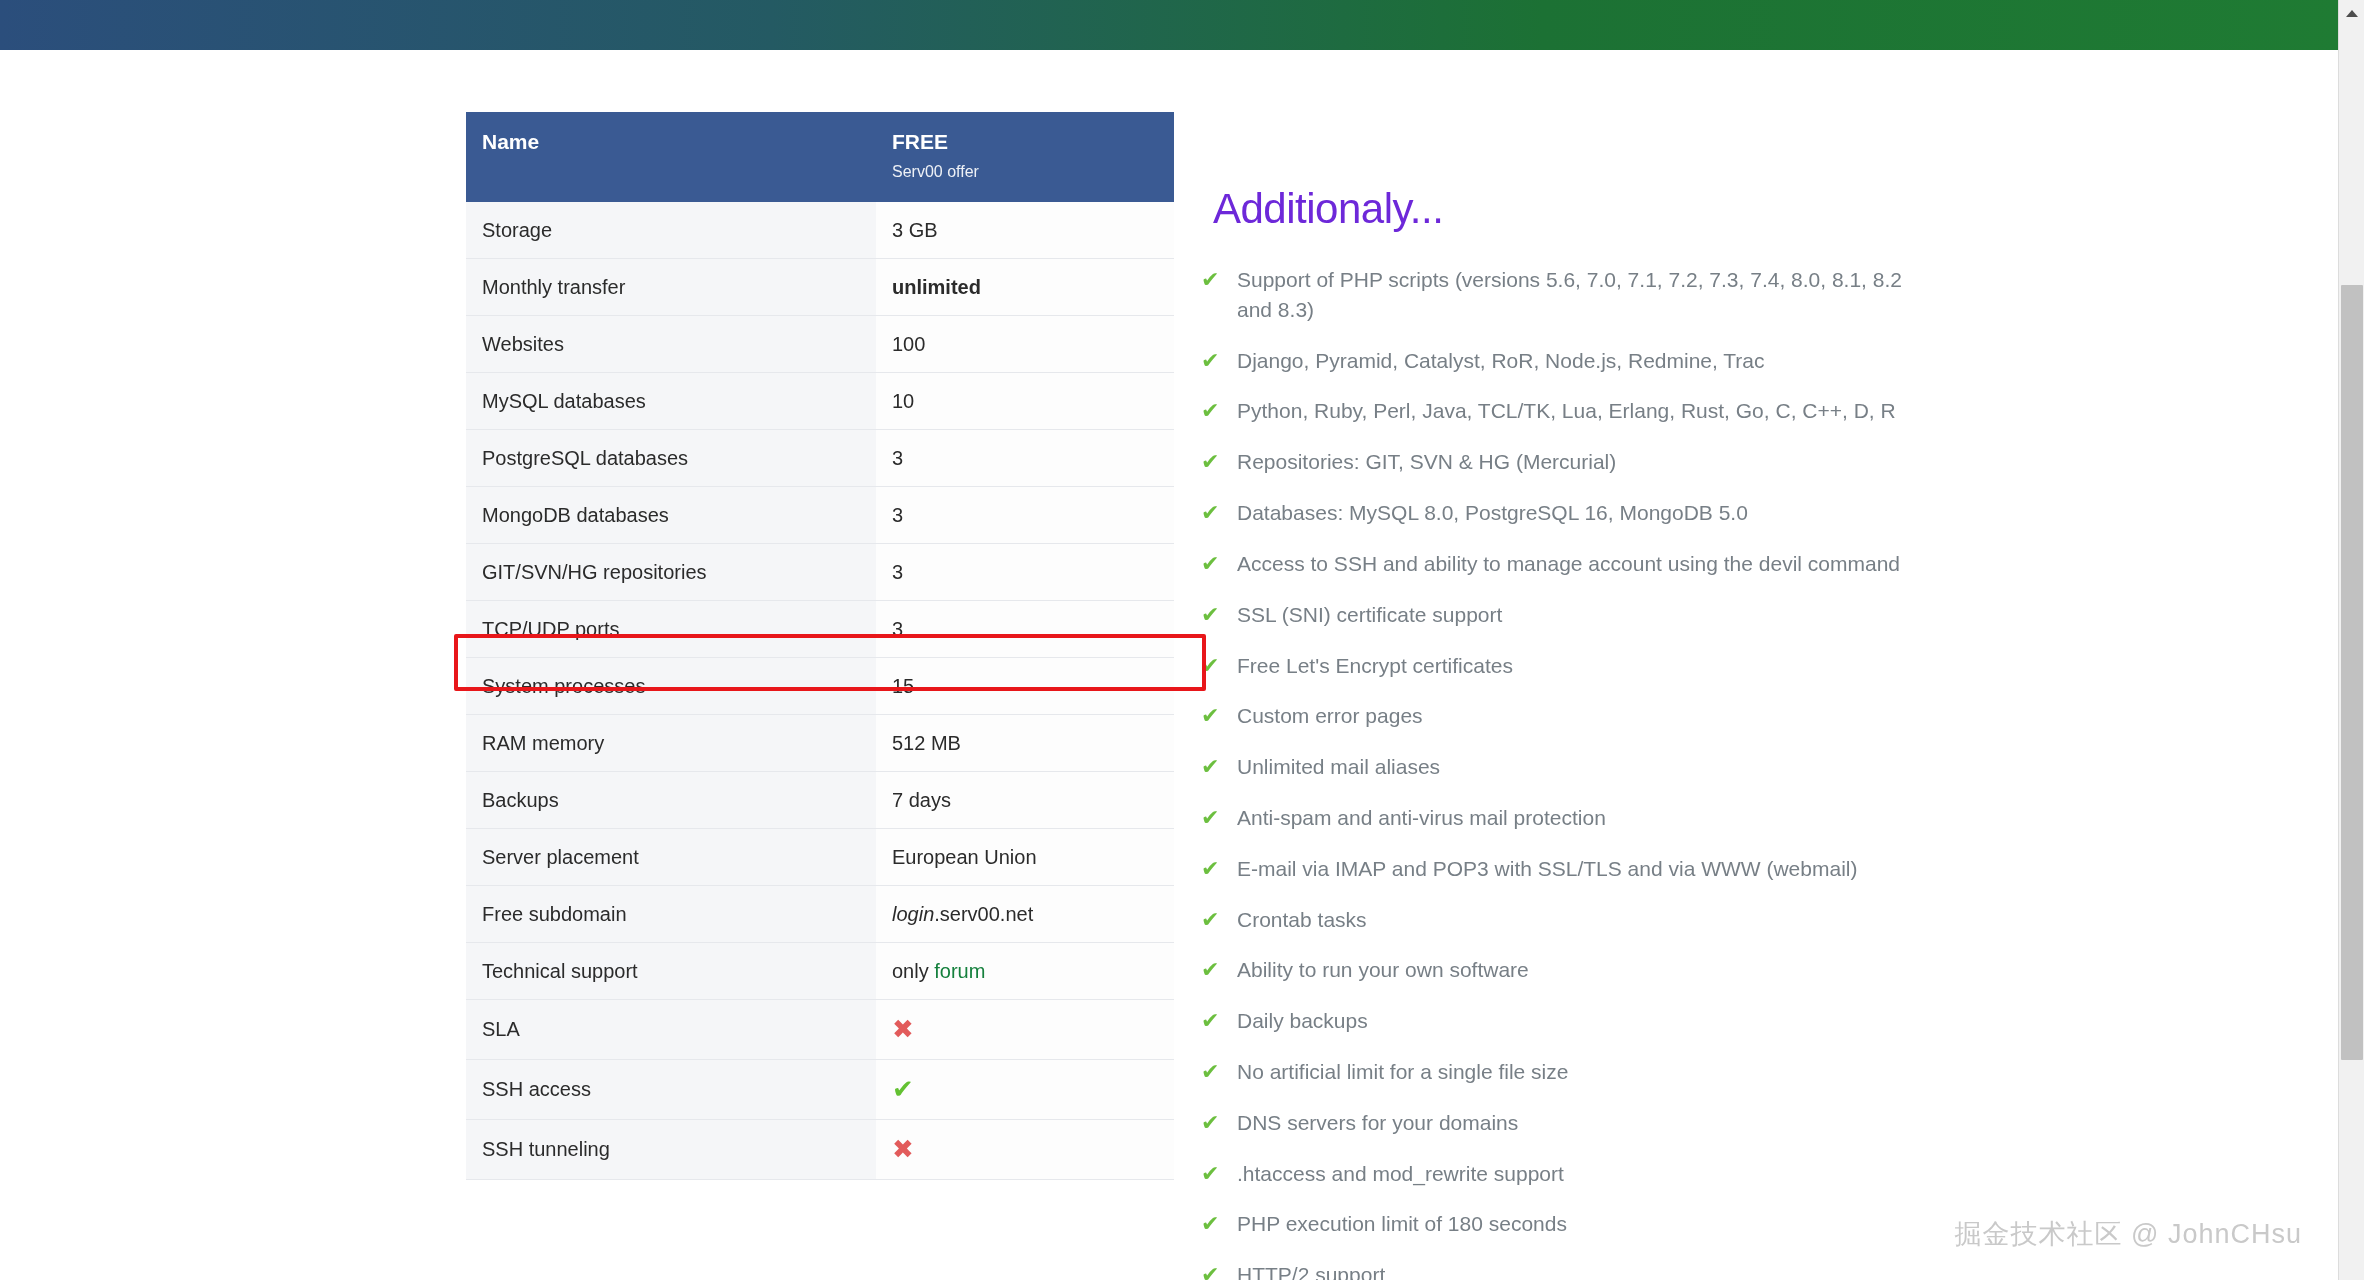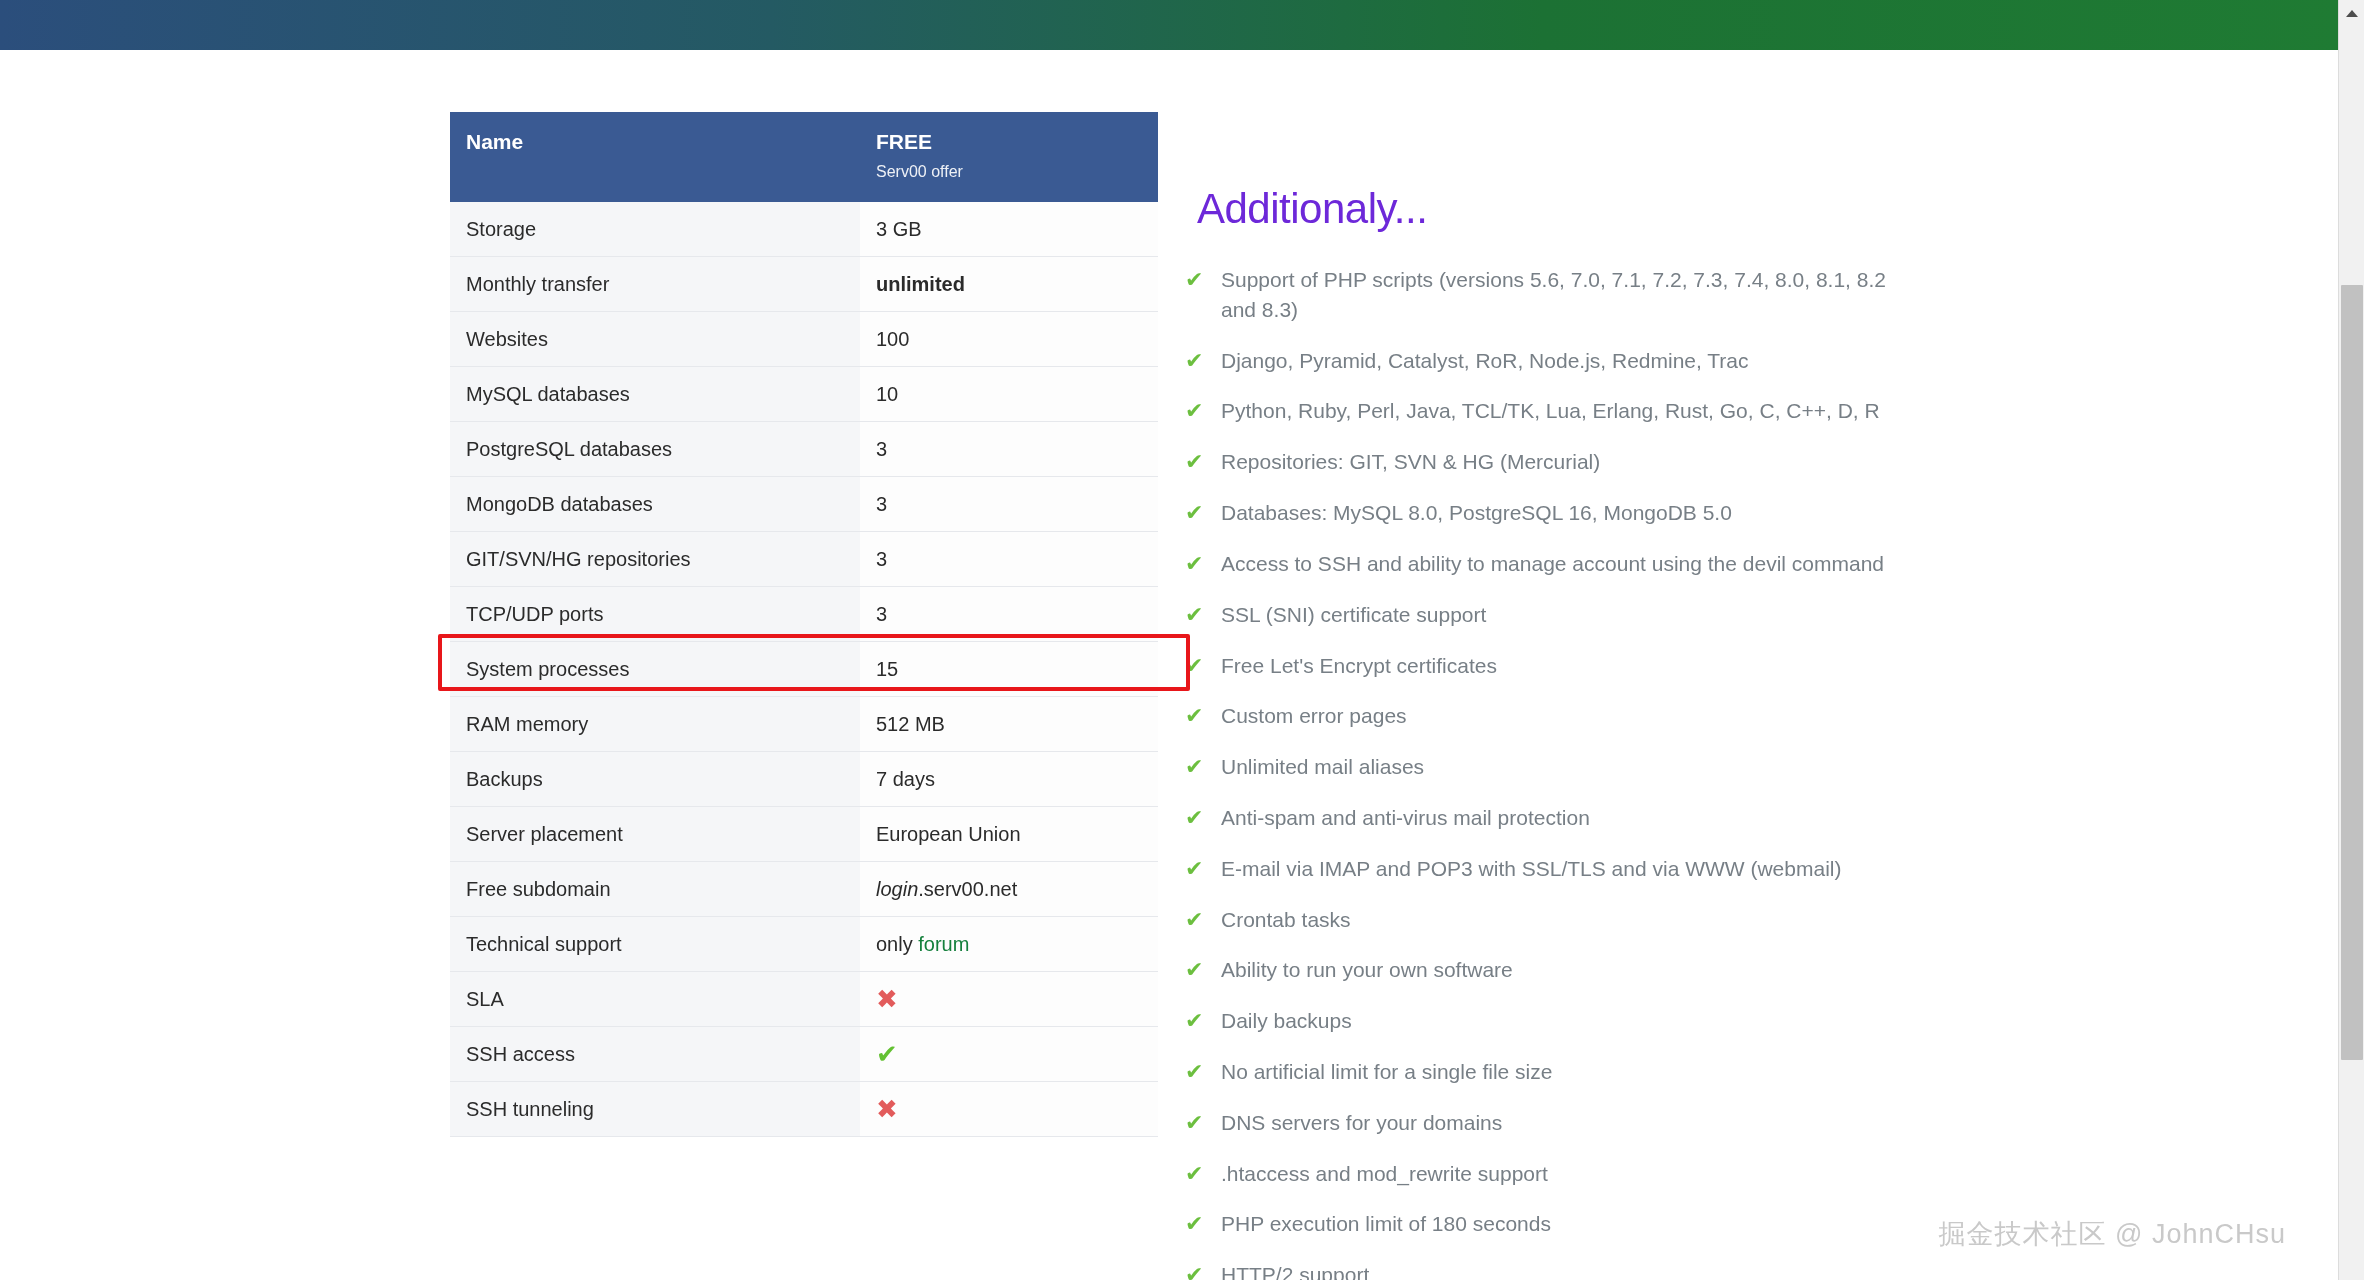--- a/index.html
+++ b/index.html
@@ -43,21 +43,21 @@
   }
   #scroll-thumb {
     position: absolute; left: 2px; top: 285px;
     width: 22px; height: 775px;
     background: #c1c1c1;
     border-radius: 1px;
   }
 
   
   #content {
-    position: absolute; left: 0; top: 50px;
+    position: absolute; left: 16px; top: 50px;
     width: 2338px; height: 1230px; border-radius: 8px;
   }
 
   
   #table-wrap {
     position: absolute; left: 450px; top: 62px;
     width: 708px;
   }
   table.cmp {
     width: 708px;
@@ -79,21 +79,21 @@
   }
   table.cmp thead th .sub {
     display: block;
     font-size: 16px;
     font-weight: normal;
     margin-top: 9px;
     color: #eef1f6;
   }
 
   table.cmp tbody td {
-    padding: 6px 16px;
+    padding: 16px 16px;
     font-size: 20px;
     color: #2b2b2b;
     border-bottom: 1px solid #e6e8ec;
     height: 55px;
     vertical-align: middle;
     line-height: 1.2;
   }
   table.cmp tbody td.name { background: #f5f6f8; }
   table.cmp tbody td.val  { background: #fdfdfd; }
   table.cmp tbody td.val.strong { font-weight: bold; }

